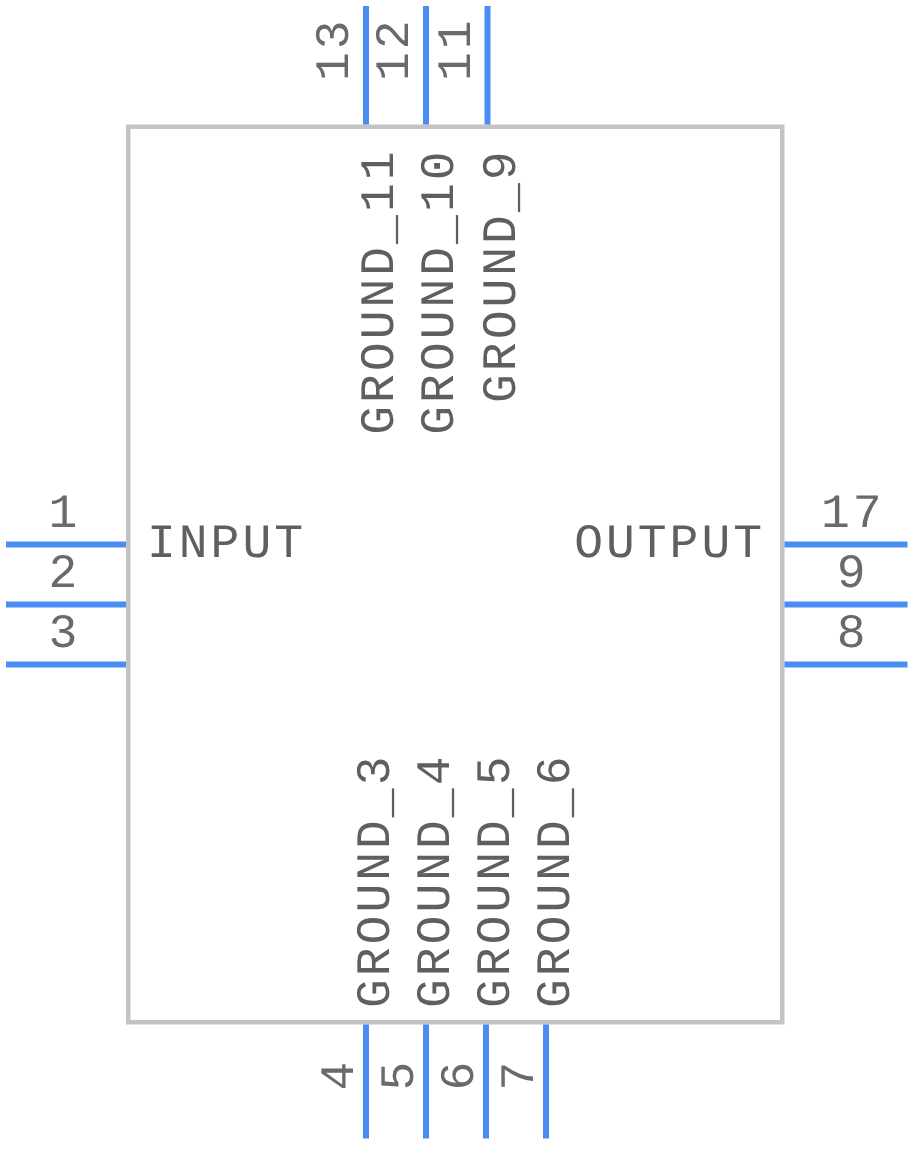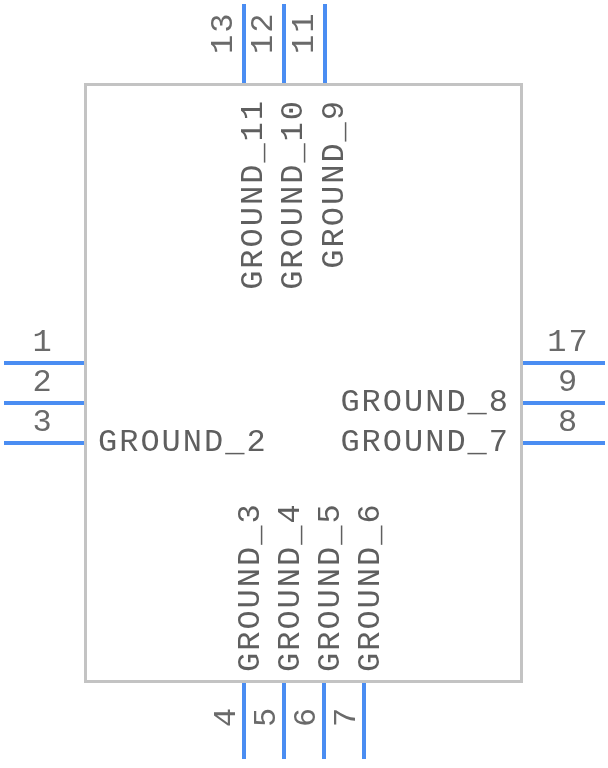--- a/index.html
+++ b/index.html
@@ -75,32 +75,31 @@
   <div class="txt lbl rot rgt" style="left:318px; top:309px; width:210px">GROUND_9</div>
 
   <div class="pin h" style="left:4px; top:361px; width:80px"></div>
   <div class="pin h" style="left:4px; top:401px; width:80px"></div>
   <div class="pin h" style="left:4px; top:441px; width:80px"></div>
 
   <div class="txt num ctr" style="left:5px; top:326px; width:76px">1</div>
   <div class="txt num ctr" style="left:5px; top:366px; width:76px">2</div>
   <div class="txt num ctr" style="left:5px; top:406px; width:76px">3</div>
 
-  <div class="txt lbl" style="left:98px; top:426px">GROUND_2</div>
+  <div class="txt lbl" style="left:98px; top:346px">INPUT</div>
 
   <div class="pin h" style="left:523px; top:361px; width:82px"></div>
   <div class="pin h" style="left:523px; top:401px; width:82px"></div>
   <div class="pin h" style="left:523px; top:441px; width:82px"></div>
 
   <div class="txt num ctr" style="left:531px; top:326px; width:75px">17</div>
   <div class="txt num ctr" style="left:531px; top:366px; width:75px">9</div>
   <div class="txt num ctr" style="left:531px; top:406px; width:75px">8</div>
 
-  <div class="txt lbl rgt" style="left:280px; top:386px; width:230px">GROUND_8</div>
-  <div class="txt lbl rgt" style="left:280px; top:426px; width:230px">GROUND_7</div>
+  <div class="txt lbl rgt" style="left:280px; top:346px; width:230px">OUTPUT</div>
 
   <div class="pin v" style="left:242px; top:683px; height:76px"></div>
   <div class="pin v" style="left:282px; top:683px; height:76px"></div>
   <div class="pin v" style="left:322px; top:683px; height:76px"></div>
   <div class="pin v" style="left:362px; top:683px; height:76px"></div>
 
   <div class="txt num rot" style="left:210px; top:727px; width:60px">4</div>
   <div class="txt num rot" style="left:250px; top:727px; width:60px">5</div>
   <div class="txt num rot" style="left:290px; top:727px; width:60px">6</div>
   <div class="txt num rot" style="left:330px; top:727px; width:60px">7</div>

